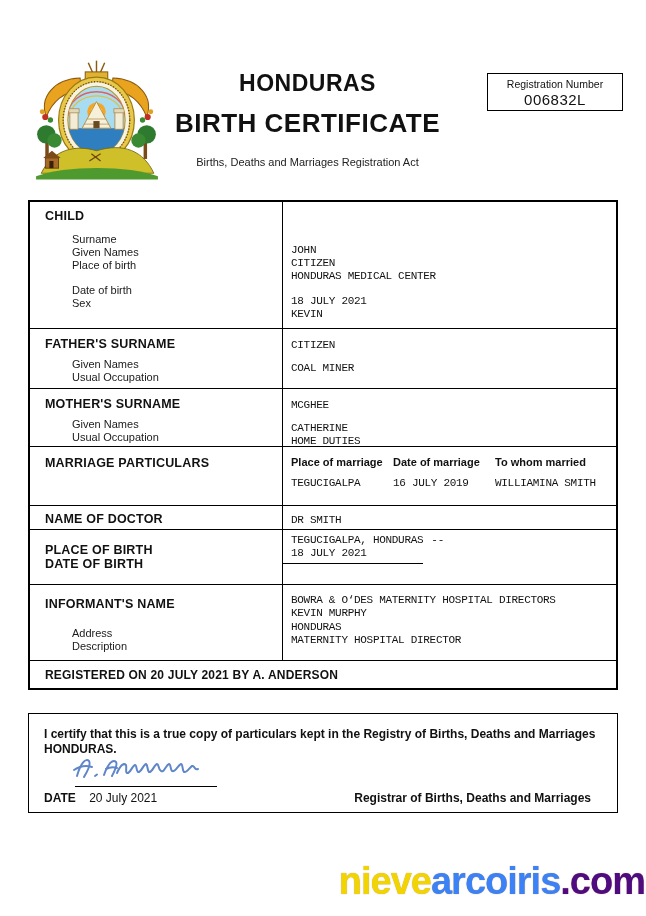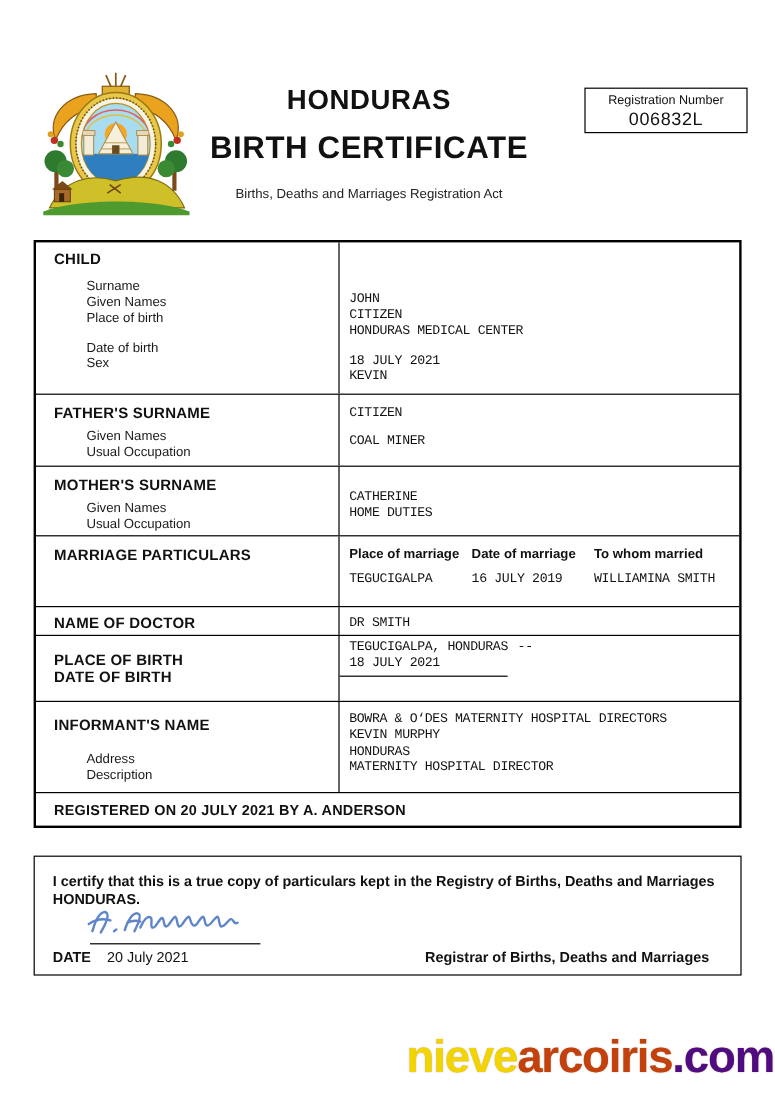--- a/index.html
+++ b/index.html
@@ -77,21 +77,21 @@
   .registrar { font-weight:bold; }
 
   
   .watermark {
     position:absolute; right:1px; bottom:13px;
     font-size:38px; font-weight:bold; letter-spacing:-1px;
     font-family:"Liberation Sans", sans-serif;
     text-shadow:0 0 1px rgba(130,50,0,0.55);
     white-space:nowrap;
   }
-  .wm-1 { color:#f2d500; } .wm-2 { color:#c2410c; } .wm-3 { color:#4f0b80; }
+  .wm-1 { color:#f2d500; } .wm-2 { color:#3b82f6; } .wm-3 { color:#4f0b80; }
 </style>
 </head>
 <body>
 
 <div class="page">
 
   <svg class="emblem" viewBox="0 0 125 118" xmlns="http://www.w3.org/2000/svg">
     <defs>
         <clipPath id="innerOval">
           <ellipse cx="62" cy="60" rx="28" ry="33"></ellipse>
@@ -206,20 +206,21 @@
       </div>
     </div>
 
     <div class="row r-mother r-fm">
       <div class="cell-l">
         <div class="sec-title">MOTHER'S SURNAME</div>
         <div class="lbl">Given Names</div>
         <div class="lbl">Usual Occupation</div>
       </div>
       <div class="cell-r">
+        <div class="mono">MCGHEE</div>
         <div class="sp10"></div>
         <div class="mono">CATHERINE</div>
         <div class="mono">HOME DUTIES</div>
       </div>
     </div>
 
     <div class="row r-marriage">
       <div class="cell-l">
         <div class="sec-title">MARRIAGE PARTICULARS</div>
       </div>

